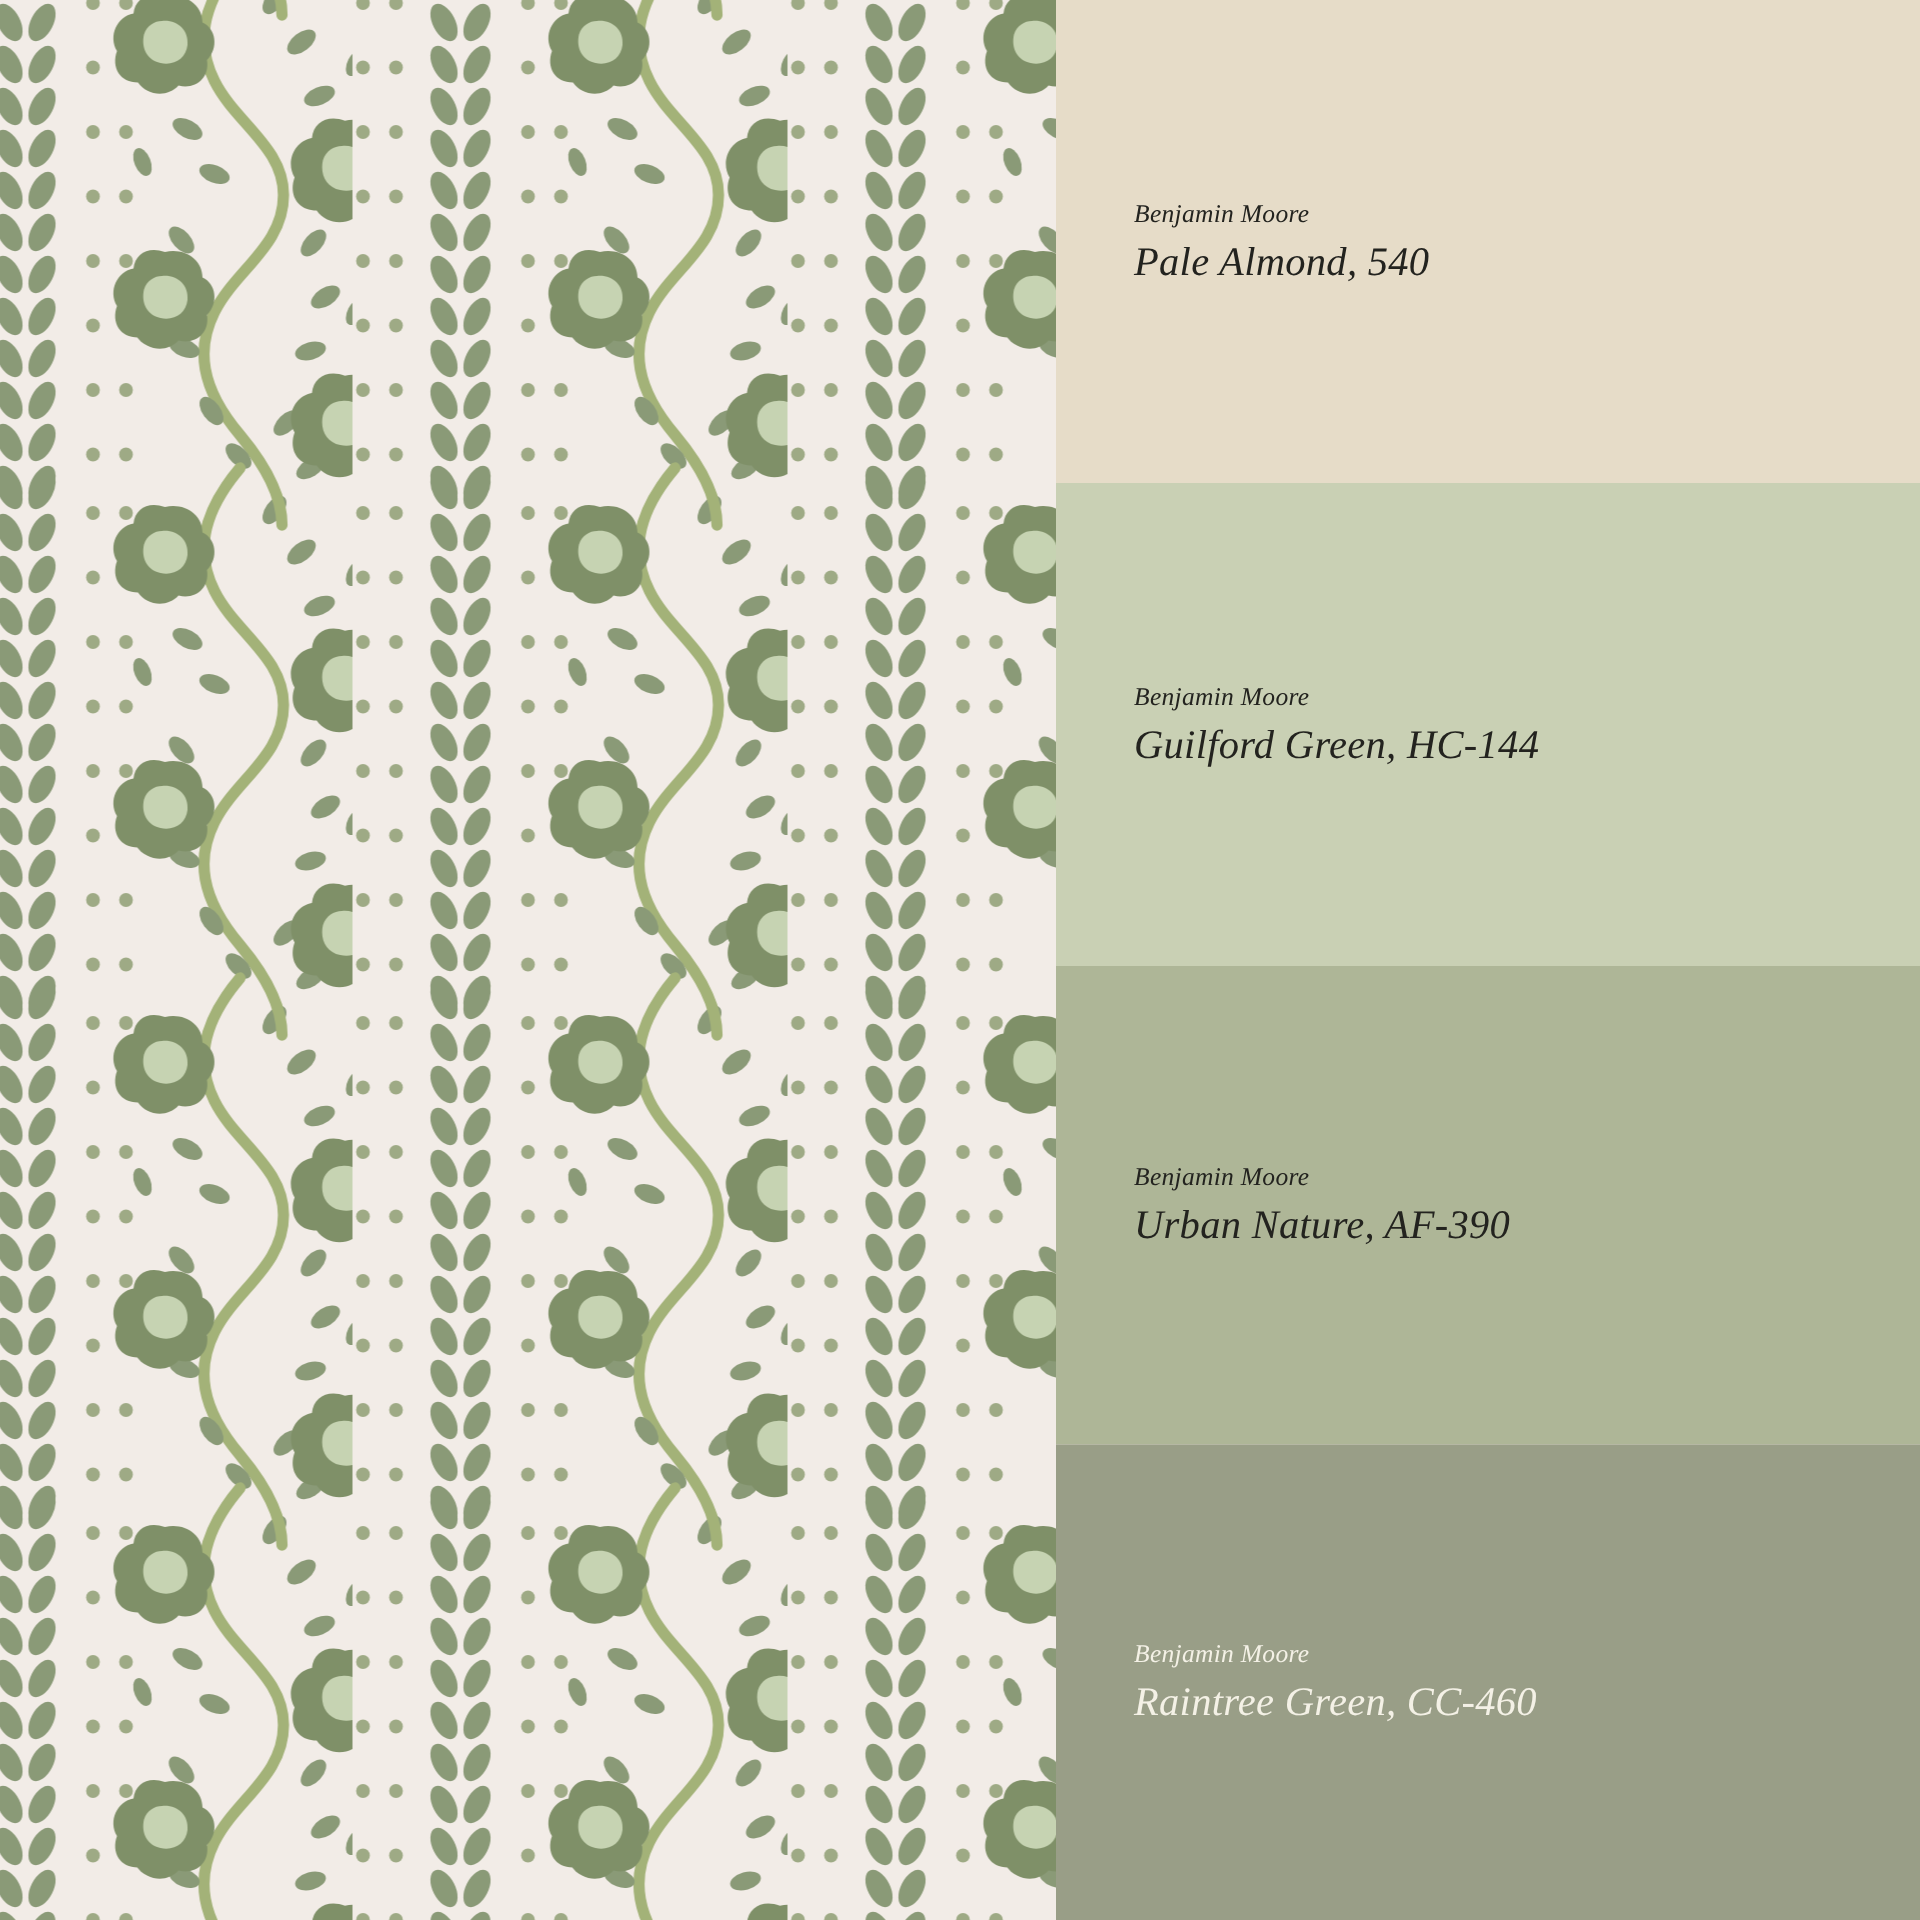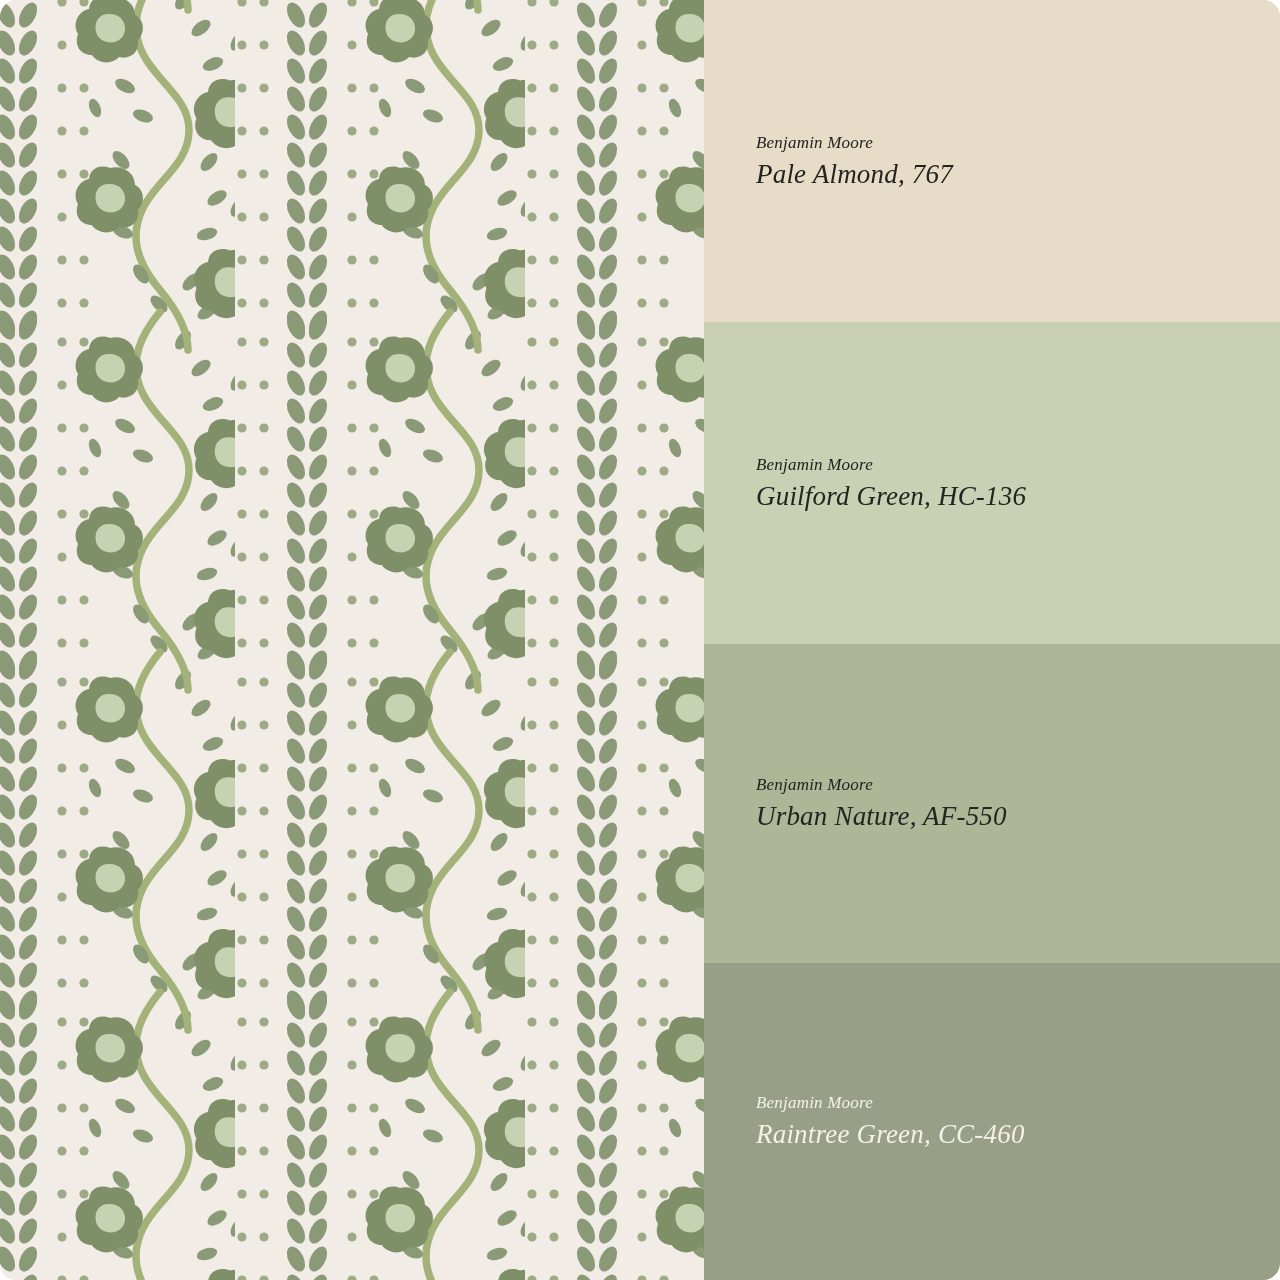--- a/index.html
+++ b/index.html
@@ -11,21 +11,20 @@
   body {
     font-family: "Liberation Serif", "DejaVu Serif", serif;
   }
 
   #page {
     position: relative;
     width: 1280px;
     height: 1280px;
     overflow: hidden;
     background: #f2ece7;
-    border-radius: 17px;
   }
 
   
   #wallpaper-panel {
     position: absolute;
     left: 0;
     top: 0;
     width: 704px;
     height: 1280px;
     overflow: hidden;
@@ -236,31 +235,31 @@
         <rect x="0" y="0" width="704" height="1280" fill="#f2ece7"></rect>
         <rect x="0" y="0" width="704" height="1280" fill="url(#wallpaperPattern)"></rect>
       </svg>
     </div>
   </div>
 
   <div id="swatch-panel" style="left: 704px; width: 576px; height: 1280px;">
 
     <div class="swatch" style="top: 0px; height: 322px; background: rgb(230, 220, 200); color: rgb(35, 35, 31);">
       <div class="swatch-brand">Benjamin Moore</div>
-      <div class="swatch-name">Pale Almond, 767</div>
+      <div class="swatch-name">Pale Almond, 540</div>
     </div>
 
     <div class="swatch" style="top: 322px; height: 322px; background: rgb(201, 208, 180); color: rgb(35, 35, 31);">
       <div class="swatch-brand">Benjamin Moore</div>
-      <div class="swatch-name">Guilford Green, HC-136</div>
+      <div class="swatch-name">Guilford Green, HC-144</div>
     </div>
 
     <div class="swatch" style="top: 644px; height: 319px; background: rgb(174, 182, 151); color: rgb(35, 35, 31);">
       <div class="swatch-brand">Benjamin Moore</div>
-      <div class="swatch-name">Urban Nature, AF-550</div>
+      <div class="swatch-name">Urban Nature, AF-390</div>
     </div>
 
     <div class="swatch" style="top: 963px; height: 317px; background: rgb(153, 158, 135); color: rgb(244, 241, 230);">
       <div class="swatch-brand">Benjamin Moore</div>
       <div class="swatch-name">Raintree Green, CC-460</div>
     </div>
 
   </div>
 </div>
 

